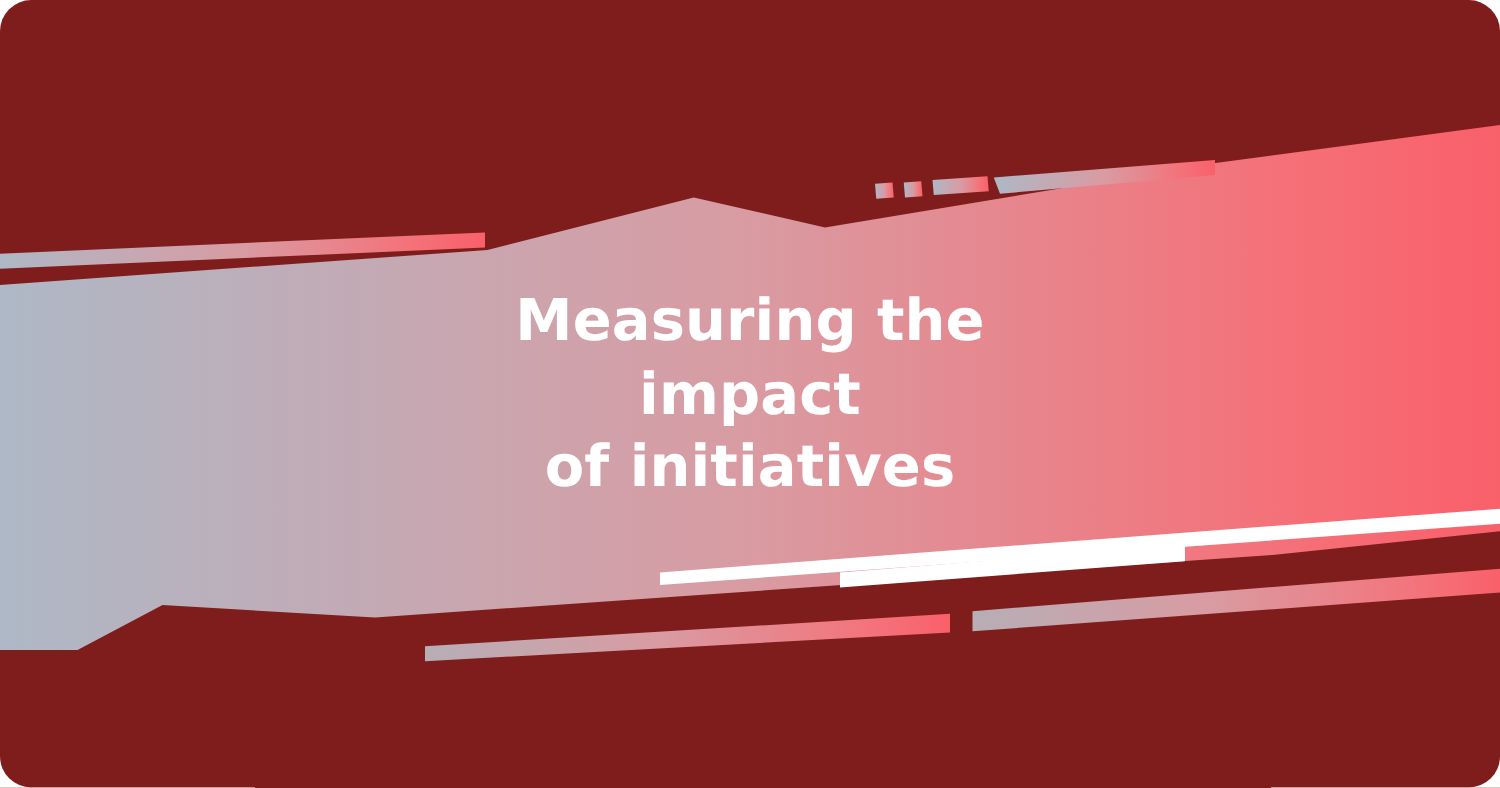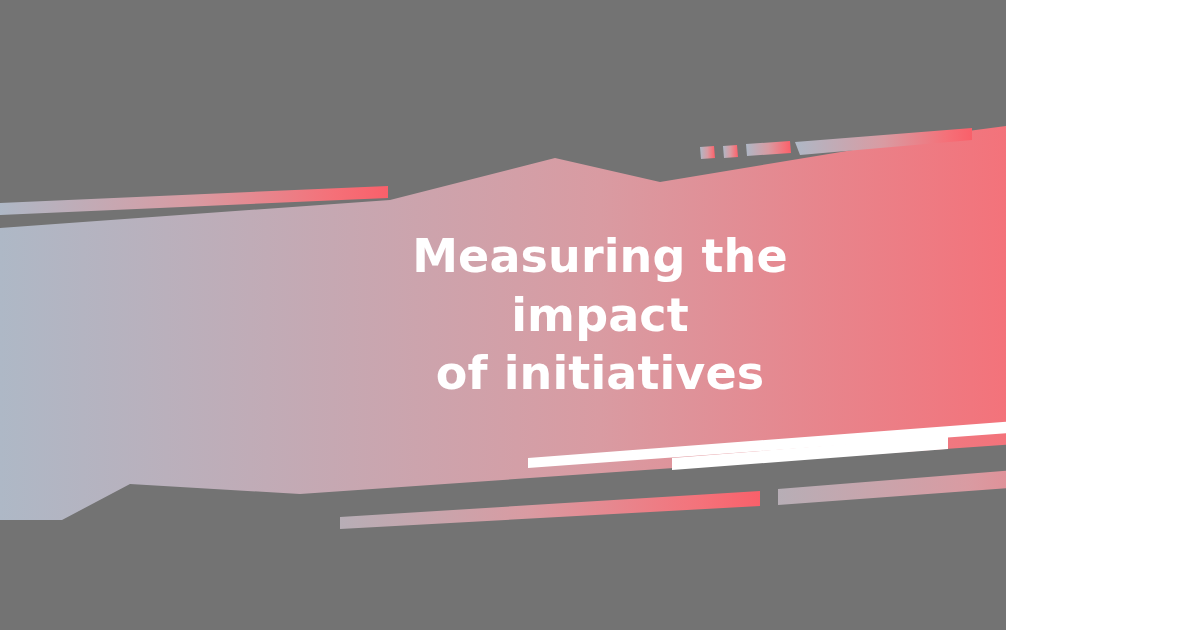--- a/index.html
+++ b/index.html
@@ -5,24 +5,25 @@
   html, body {
     margin: 0;
     padding: 0;
     background: #ffffff;
   }
   body {
     font-family: "DejaVu Sans", sans-serif;
   }
   #banner {
     position: relative;
-    width: 1006px;
+    width: 1200px;
     height: 630px;
-    background: #737373;
+    background: #7f1d1d;
     overflow: hidden;
+    border-radius: 25px;
   }
   #banner-svg {
     position: absolute;
     inset: 0;
     width: 1200px;
     height: 630px;
     display: block;
   }
   #headline {
     position: absolute;

